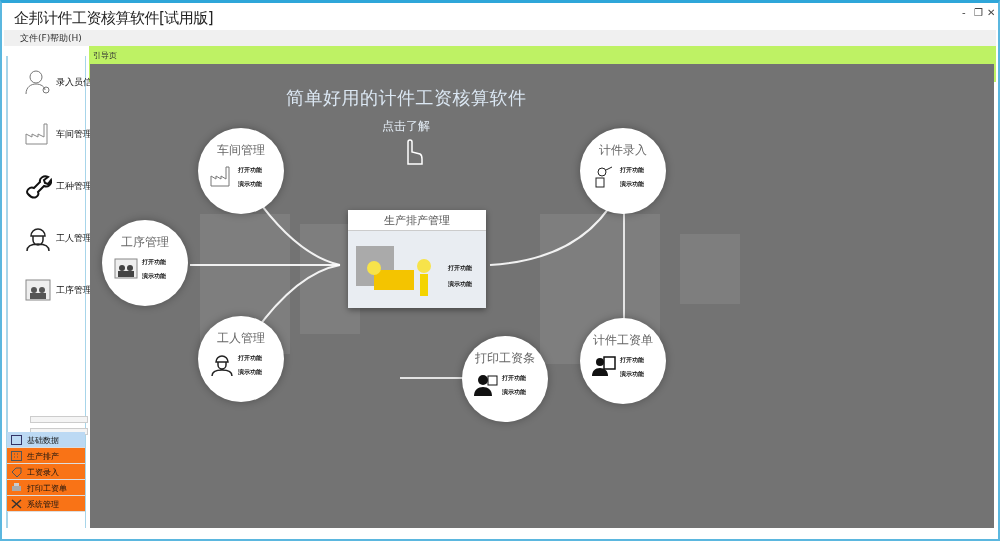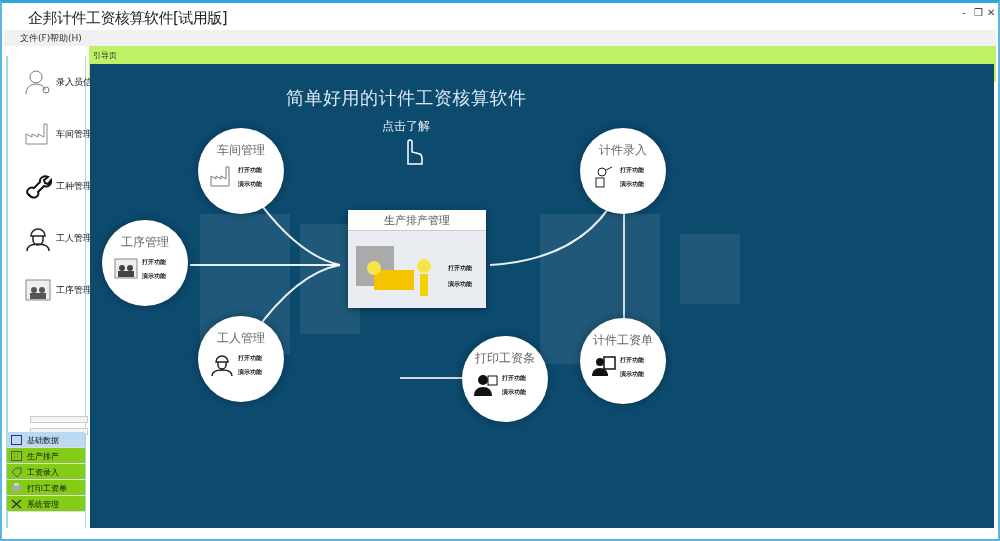--- a/index.html
+++ b/index.html
@@ -1,34 +1,34 @@
 <!DOCTYPE html>
 <html><head>
 <meta charset="utf-8">
 <style>
 *{box-sizing:border-box;margin:0;padding:0}
 body{width:1000px;height:541px;overflow:hidden;background:#fff;font-family:"DejaVu Sans","Liberation Sans",sans-serif;position:relative}
 .frame{position:absolute;inset:0;border:2px solid #5bb7df;border-top:3px solid #2fa6d9}
 .titlebar{position:absolute;left:0;top:3px;width:1000px;height:26px}
-.title{position:absolute;left:28px;top:6px;font-size:15px;color:#222;letter-spacing:-0.5px}
+.title{position:absolute;left:14px;top:6px;font-size:15px;color:#222;letter-spacing:-0.5px}
 .winctl{position:absolute;top:4px;font-size:10px;color:#444}
 .menubar{position:absolute;left:4px;top:30px;width:992px;height:16px;background:#f0f0f0}
 .menu{position:absolute;top:2px;font-size:9px;color:#333}
 .tabstrip{position:absolute;left:89px;top:46px;width:907px;height:36px;background:#bef264}
 .tab{position:absolute;left:4px;top:4px;font-size:8px;color:#333}
 .sidebar{position:absolute;left:6px;top:56px;width:80px;height:472px;border-left:2px solid #a7d5ea;border-right:1px solid #a7d5ea;background:#fff}
 .sb-item{position:absolute;left:10px;width:72px;height:40px}
 .sb-item .ic{position:absolute;left:6px;top:4px;width:28px;height:28px}
 .sb-item .lb{position:absolute;left:38px;top:12px;font-size:9px;color:#111;white-space:nowrap;width:34px;overflow:hidden}
 .hscroll{position:absolute;left:22px;width:58px;height:7px;border:1px solid #ccc;background:#f4f4f4;font-size:5px;color:#666}
-.nav{position:absolute;left:7px;width:78px;height:16px;border-bottom:1px solid #ddd;background:#84cc16}
+.nav{position:absolute;left:7px;width:78px;height:16px;border-bottom:1px solid #ddd;background:#f97316}
 .nav .ic{position:absolute;left:4px;top:3px;width:11px;height:10px}
 .nav .lb{position:absolute;left:20px;top:3px;font-size:8px;color:#111;font-weight:normal}
 .nav.active{background:#bcd9f3}
-.main{position:absolute;left:90px;top:64px;width:904px;height:464px;background:#0c4a6e;overflow:hidden}
+.main{position:absolute;left:90px;top:64px;width:904px;height:464px;background:#737373;overflow:hidden}
 .panel{position:absolute;background:rgba(255,255,255,0.08)}
 .headline{position:absolute;left:196px;top:22px;font-size:18px;color:#dce8f4;letter-spacing:0.5px}
 .sub{position:absolute;left:292px;top:54px;font-size:12px;color:#e5eef7}
 .hand{position:absolute;left:310px;top:72px;width:26px;height:32px}
 .circle{position:absolute;width:86px;height:86px;border-radius:50%;background:#fff;box-shadow:0 0 8px rgba(0,0,0,0.3)}
 .circle .ct{position:absolute;left:0;right:0;top:14px;text-align:center;font-size:12px;color:#666}
 .circle .ic{position:absolute;left:12px;top:36px;width:24px;height:24px}
 .circle .a1,.circle .a2{position:absolute;left:40px;font-size:6px;color:#111;font-weight:bold}
 .circle .a1{top:38px}.circle .a2{top:52px}
 .center{position:absolute;left:258px;top:146px;width:138px;height:98px;background:#e9edf2;box-shadow:0 2px 6px rgba(0,0,0,0.4)}

